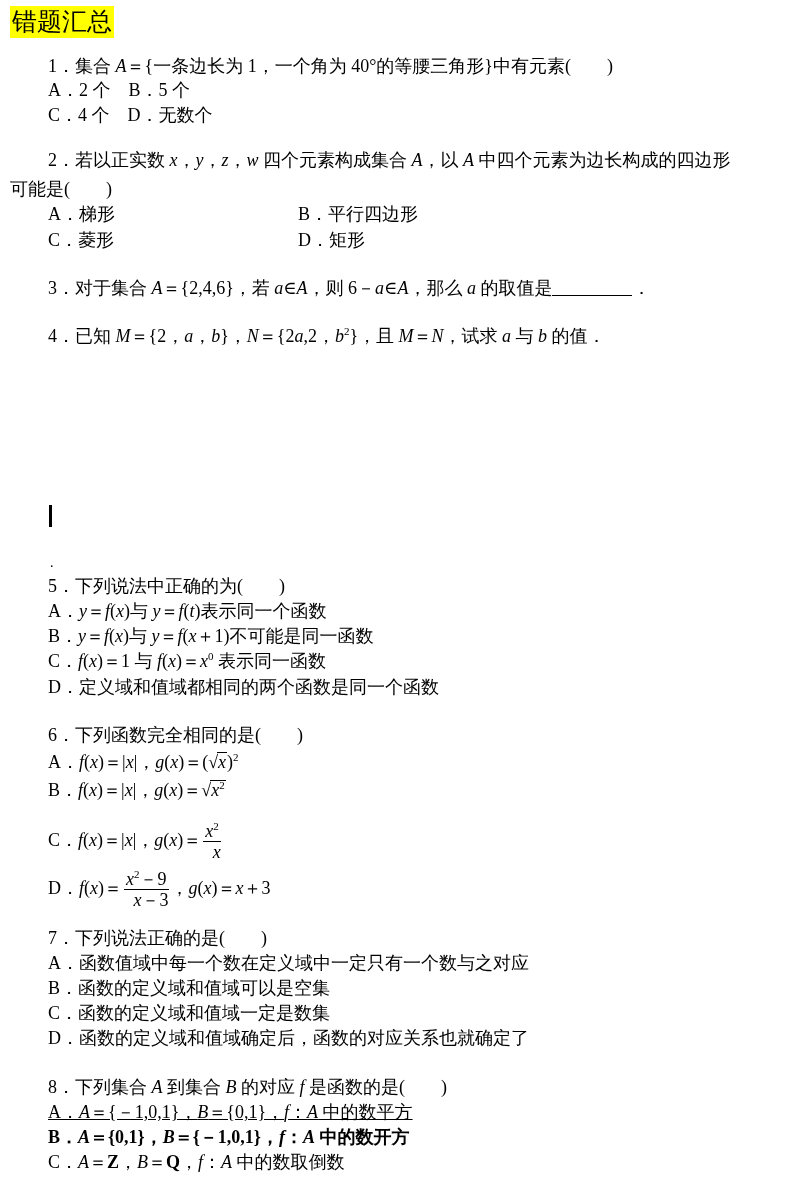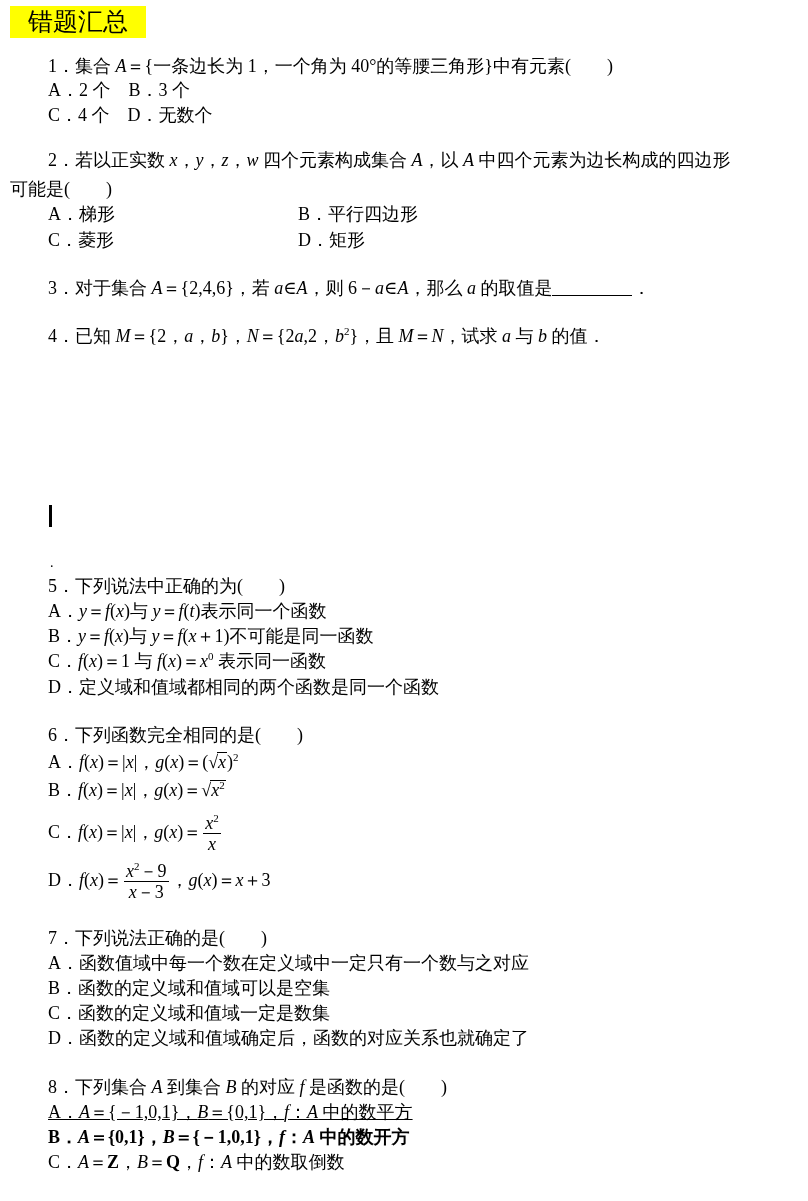--- a/index.html
+++ b/index.html
@@ -4,39 +4,39 @@
 <style>
   html, body { margin: 0; padding: 0; background: #ffffff; }
   body {
     width: 808px; height: 1201px; position: relative; overflow: hidden;
     font-family: "Liberation Serif", "DejaVu Serif", serif;
     color: #000; font-size: 18px;
   }
   .abs { position: absolute; white-space: nowrap; line-height: 22px; }
   .title {
     position: absolute; left: 10px; top: 6px; height: 32px; line-height: 32px;
-    padding: 0 18px; font-size: 25px; background: #ffff00; color: #000;
+    padding: 0 2px; font-size: 25px; background: #ffff00; color: #000;
   }
   i { font-style: italic; }
   b { font-weight: bold; }
   sup { font-size: 11px; vertical-align: 7px; line-height: 0; }
   .blank { display: inline-block; width: 80px; border-bottom: 1px solid #000; height: 16px; vertical-align: -2px; }
   .cursor { position: absolute; left: 49px; top: 505px; width: 3px; height: 22px; background: #000; }
   .sqrt { display: inline-block; border-top: 1px solid #000; padding: 0 1px; margin-left: -1px; line-height: 18px; }
-  .frac { display: inline-block; vertical-align: middle; text-align: center; margin: 8px 2px; }
+  .frac { display: inline-block; vertical-align: middle; text-align: right; margin: 16px 2px; }
   .frac .num { display: block; border-bottom: 1px solid #000; padding: 0 2px; line-height: 20px; }
   .frac .den { display: block; line-height: 20px; }
 </style>
 </head>
 <body>
 
 <div class="title">错题汇总</div>
 
 <div class="abs" style="left:48px;top:55px;">1．集合 <i>A</i>＝{一条边长为 1，一个角为 40°的等腰三角形}中有元素(　　)</div>
-<div class="abs" style="left:48px;top:79px;">A．2 个　B．3 个</div>
+<div class="abs" style="left:48px;top:79px;">A．2 个　B．5 个</div>
 <div class="abs" style="left:48px;top:104px;">C．4 个　D．无数个</div>
 
 <div class="abs" style="left:48px;top:149px;">2．若以正实数 <i>x</i>，<i>y</i>，<i>z</i>，<i>w</i> 四个元素构成集合 <i>A</i>，以 <i>A</i> 中四个元素为边长构成的四边形</div>
 <div class="abs" style="left:10px;top:178px;">可能是(　　)</div>
 <div class="abs" style="left:48px;top:203px;">A．梯形</div>
 <div class="abs" style="left:298px;top:203px;">B．平行四边形</div>
 <div class="abs" style="left:48px;top:229px;">C．菱形</div>
 <div class="abs" style="left:298px;top:229px;">D．矩形</div>
 
 <div class="abs" style="left:48px;top:277px;">3．对于集合 <i>A</i>＝{2,4,6}，若 <i>a</i>∈<i>A</i>，则 6－<i>a</i>∈<i>A</i>，那么 <i>a</i> 的取值是<span class="blank"></span>．</div>

